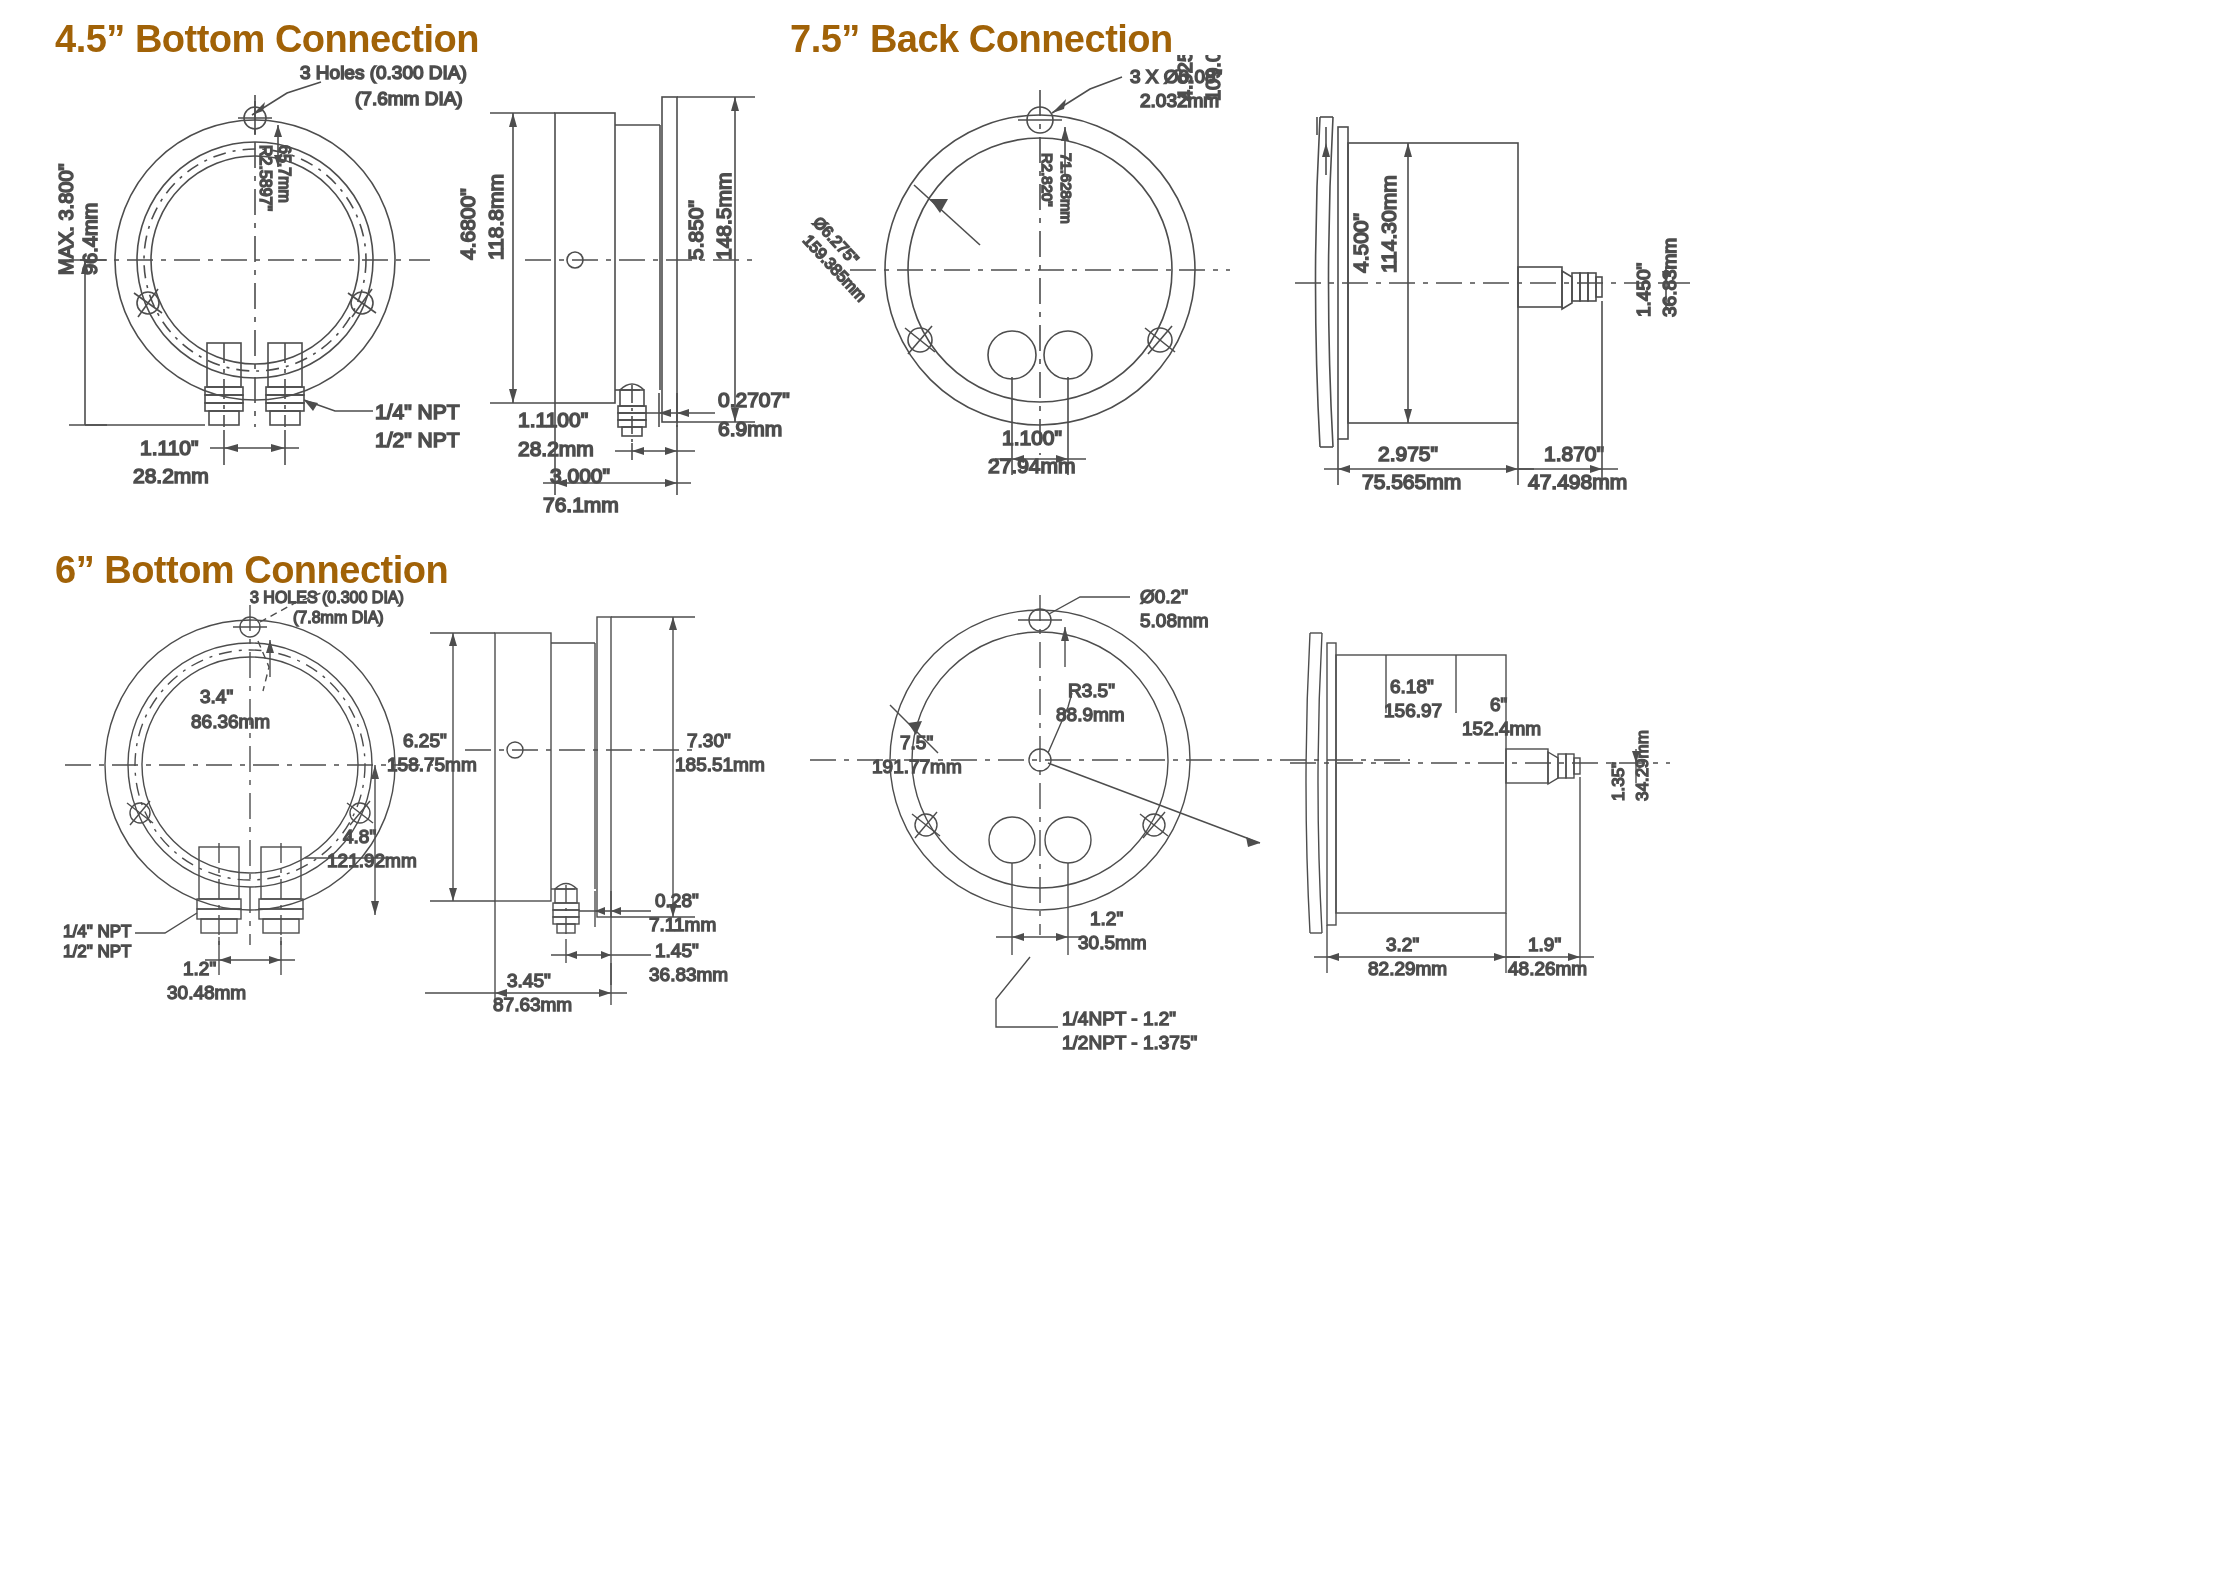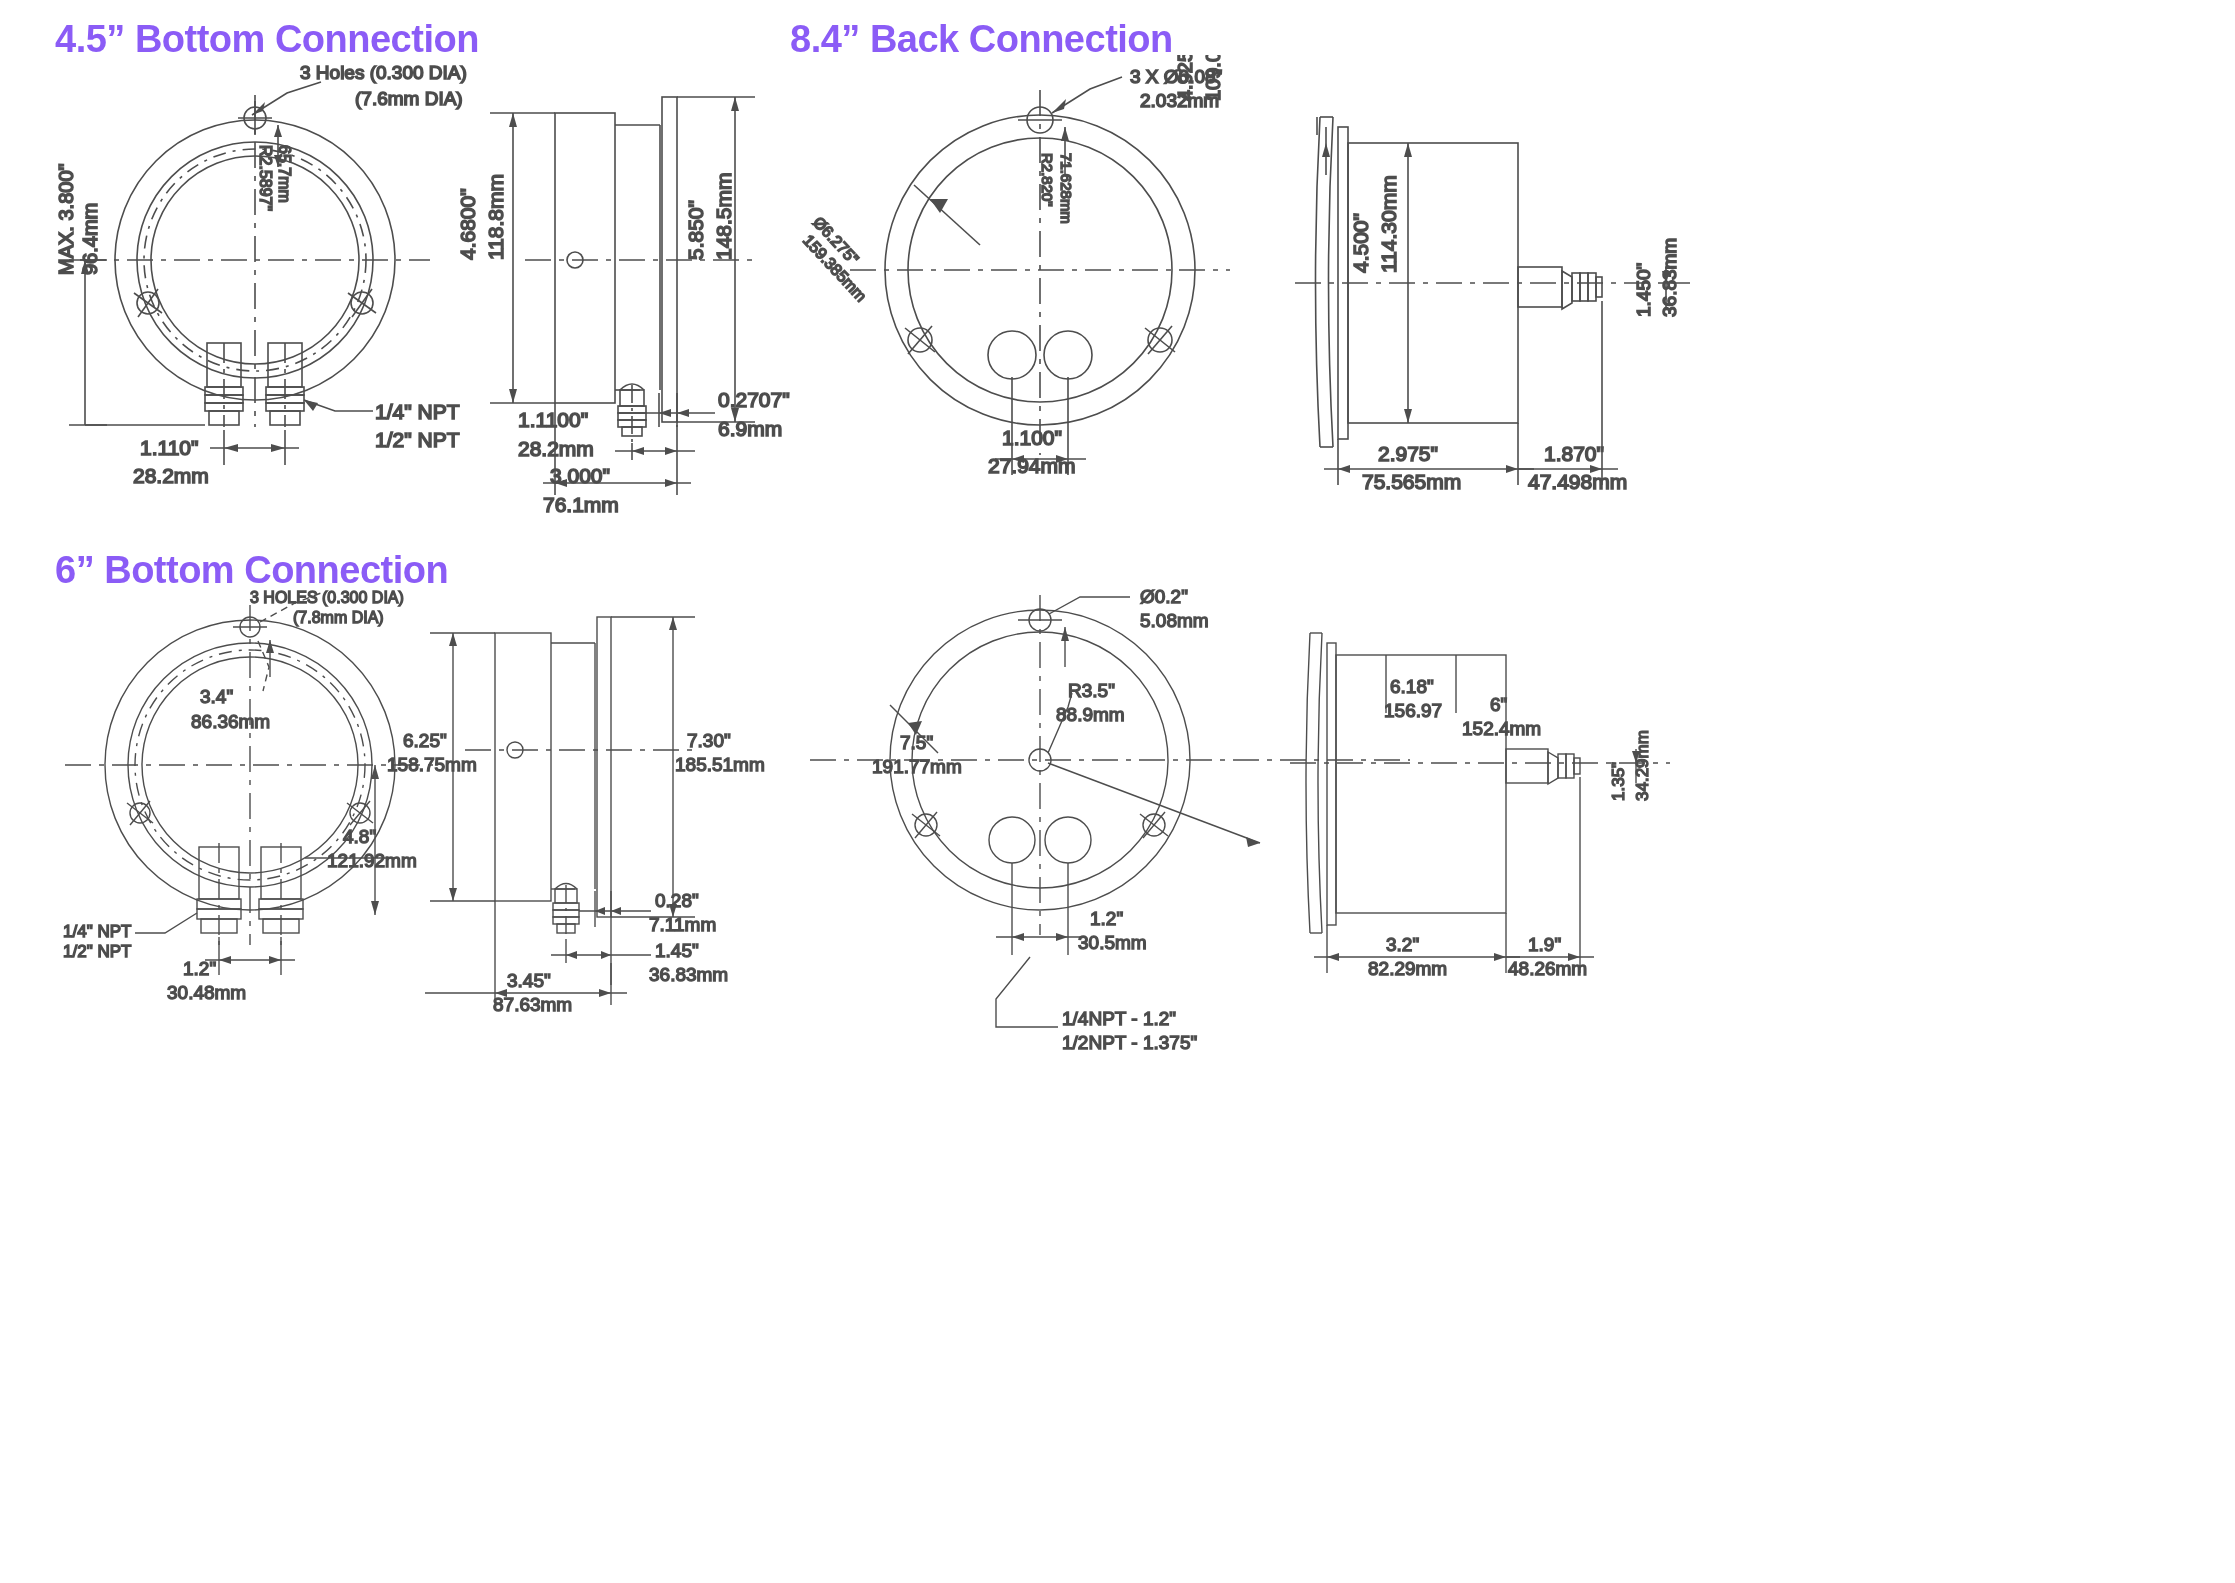--- a/index.html
+++ b/index.html
@@ -6,21 +6,21 @@
   html,body{margin:0;padding:0;background:#ffffff;}
   body{
     width:2235px;height:1583px;position:relative;
     font-family:"Liberation Sans", sans-serif;
     color:#000;overflow:hidden;
   }
   .sheet{position:absolute;inset:0;}
   .panel{position:absolute;}
   .panel-title{
     font-size:38px;font-weight:bold;letter-spacing:-0.5px;
-    color:#8b5cf6;white-space:nowrap;
+    color:#a16207;white-space:nowrap;
   }
   .dwg{position:absolute;left:0;top:0;text-align:center;}
   .dwg svg{display:block;}
   
   .t{fill:#4d4d4d;font-family:"Liberation Sans",sans-serif;}
 </style>
 </head>
 <body>
 
 <div class="sheet">
@@ -162,21 +162,21 @@
     <text class="t" x="663" y="352" font-size="21">0.2707"</text>
     <text class="t" x="663" y="381" font-size="21">6.9mm</text>
     <text class="t" x="463" y="372" font-size="21">1.1100"</text>
     <text class="t" x="463" y="401" font-size="21">28.2mm</text>
     <text class="t" x="495" y="428" font-size="21">3.000"</text>
     <text class="t" x="488" y="457" font-size="21">76.1mm</text>
   </svg>
   </div>
 
   <div class="panel" style="left:790px;top:18px;">
-    <div class="panel-title">8.4” Back Connection</div>
+    <div class="panel-title">7.5” Back Connection</div>
   </div>
 
   <div class="dwg" style="left:790px;top:55px;">
   <svg width="1400" height="470" viewBox="0 0 1400 470" fill="none" stroke="#4d4d4d" stroke-width="1.6" shape-rendering="geometricPrecision">
 
     <g>
       <circle cx="250" cy="215" r="155"></circle>
       <circle cx="250" cy="215" r="132"></circle>
       <line x1="60" y1="215" x2="440" y2="215" stroke-dasharray="26 8 5 8"></line>
       <line x1="250" y1="35" x2="250" y2="400" stroke-dasharray="26 8 5 8"></line>

